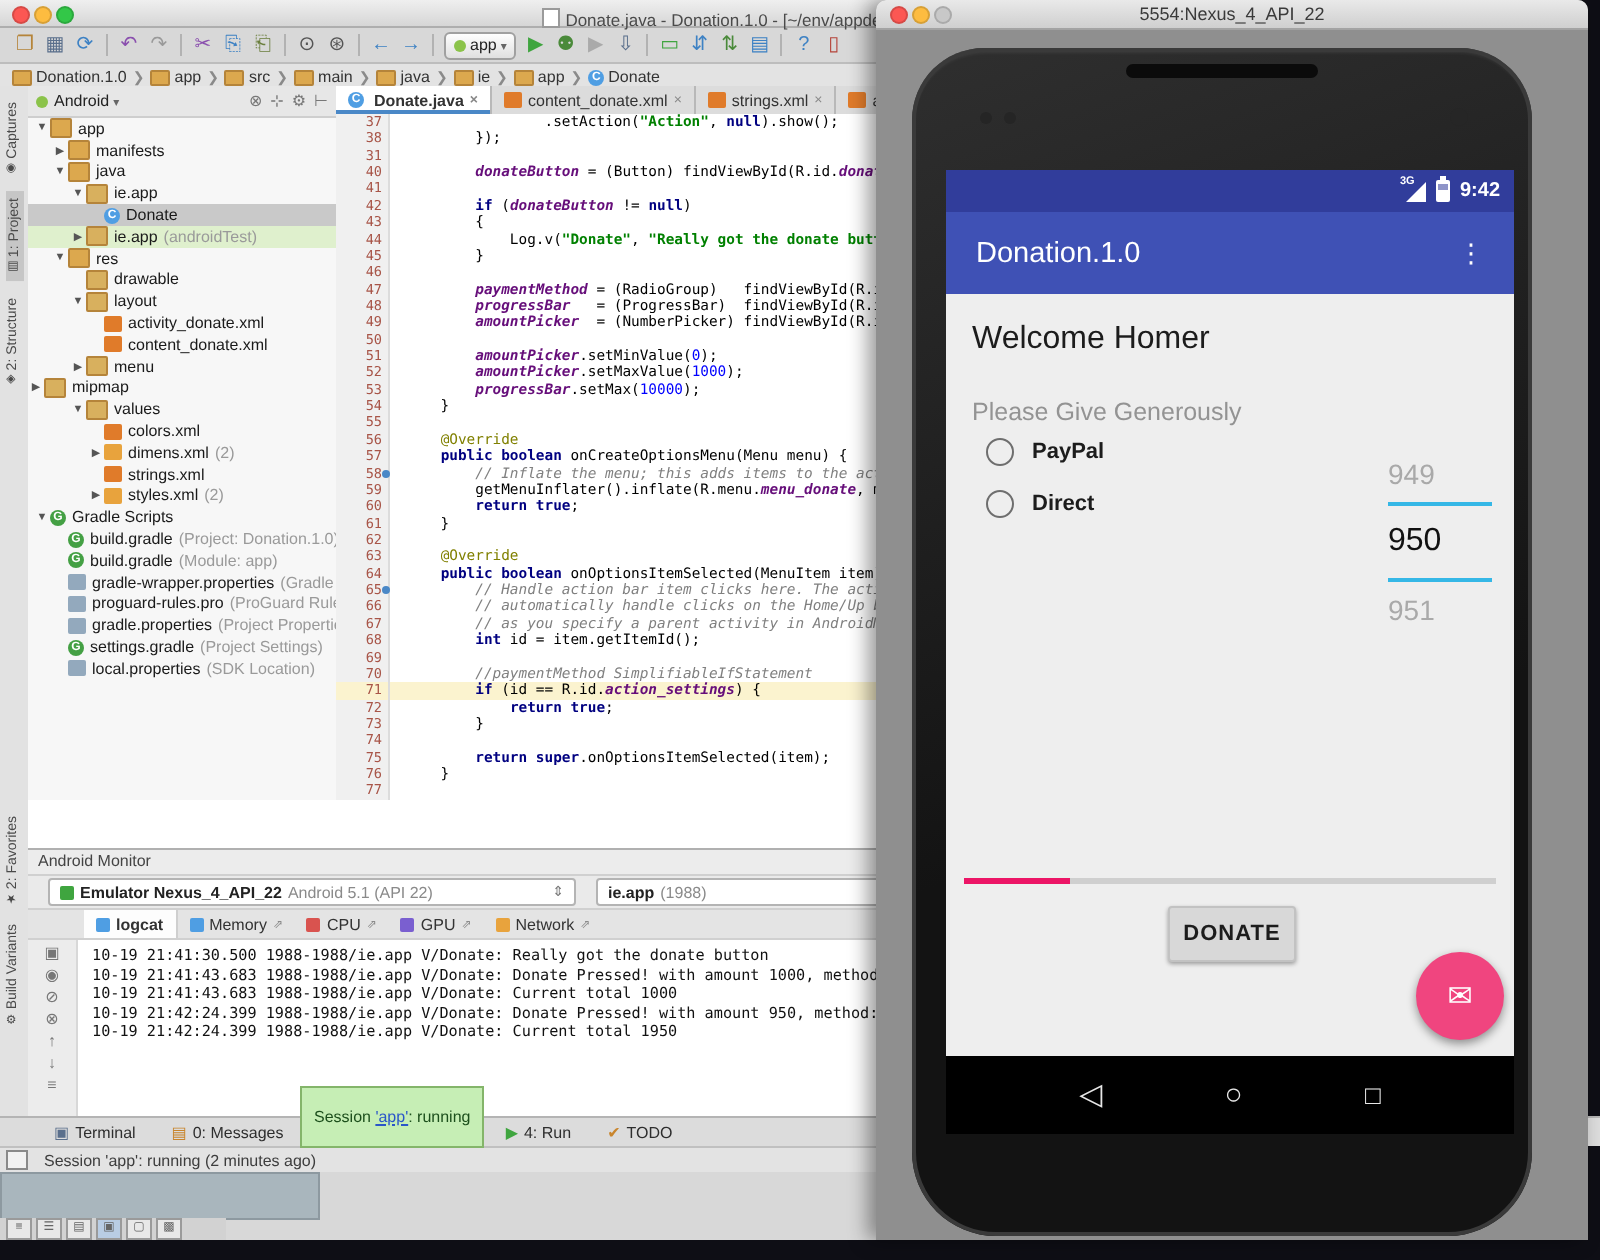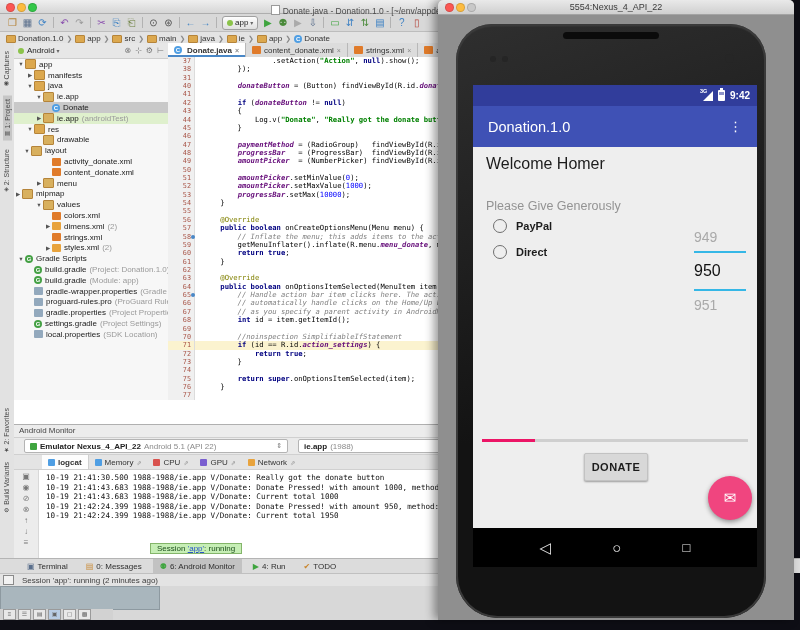--- a/index.html
+++ b/index.html
@@ -74,21 +74,21 @@
   .mtab{padding:0 6px;height:100%;display:flex;align-items:center;gap:3px;white-space:nowrap;}
   .mtab.active{background:#fdfdfd;border-right:1px solid #cfcfcf;font-weight:bold;}
   .msq{width:7px;height:7px;border-radius:1px;display:inline-block;}
   .mup{color:#8a8a8a;font-size:6px;}
   .loglevel{margin-left:auto;display:flex;align-items:center;gap:5px;padding-right:4px;}
   .mon-body{position:relative;height:116px;background:#fff;}
   .mon-side{position:absolute;left:0;top:0;bottom:0;width:24px;background:#ececec;border-right:1px solid #d8d8d8;display:flex;flex-direction:column;align-items:center;padding-top:2px;gap:2px;}
   .msic{font-size:8px;color:#777;line-height:9px;}
   .loglines{margin-left:32px;font-family:"DejaVu Sans Mono",monospace;font-size:7.6px;line-height:9.6px;white-space:pre;color:#111;padding-top:3px;}
   
-  .tooltip{position:absolute;left:150px;top:543px;background:#c6eeb5;border:1px solid #84b56a;font-size:8px;padding:0 6px;color:#1c4f1c;z-index:3;white-space:nowrap;text-align:center;}
+  .tooltip{position:absolute;left:150px;top:543px;background:#c6eeb5;border:1px solid #84b56a;font-size:8px;padding:10px 6px;color:#1c4f1c;z-index:3;white-space:nowrap;text-align:center;}
   .tooltip .lnk{color:#2a55c9;text-decoration:underline;}
   
   .bottombar{position:absolute;left:0;top:558px;width:788px;height:14px;background:#dcdcdc;border-top:1px solid #b4b4b4;display:flex;align-items:center;font-size:8px;color:#2e2e2e;padding-left:20px;gap:4px;}
   .bbi{display:flex;align-items:center;gap:3px;height:100%;padding:0 7px;white-space:nowrap;}
   .bbi.active{background:#c2c2c2;}
   .statusbar{position:absolute;left:0;top:573px;width:788px;height:12px;background:#e3e3e3;border-top:1px solid #c0c0c0;display:flex;align-items:center;font-size:8px;color:#3d3d3d;}
   .statusbar .sbico{width:9px;height:8px;border:1px solid #8a8a8a;margin:0 8px 0 3px;background:#f2f2f2;}
   .miniwin{position:absolute;left:0;top:586px;width:158px;height:22px;background:#a9b6bd;border:1px solid #8d99a0;z-index:0;}
   .miniicons{position:absolute;left:0;top:609px;width:110px;height:11px;background:#d2d2d2;display:flex;align-items:center;gap:2px;padding-left:3px;z-index:1;}
   .mibox{width:11px;height:9px;border:1px solid #9a9a9a;background:#e8e8e8;font-size:6px;color:#666;text-align:center;line-height:8px;}
@@ -106,21 +106,21 @@
   .sig{position:relative;width:11px;height:11px;}
   .sig .tri{position:absolute;right:0;bottom:0;width:0;height:0;border-left:10px solid transparent;border-bottom:10px solid #fff;}
   .sig .g3{position:absolute;left:-2px;top:-2px;font-size:5.5px;font-weight:bold;}
   .batt{width:7px;height:11px;background:#fff;border-radius:1px;position:relative;}
   .batt:before{content:"";position:absolute;top:-2px;left:2px;width:3px;height:2px;background:#fff;}
   .batt:after{content:"";position:absolute;top:2px;left:1px;width:5px;height:3px;background:var(--statusbar,#303F9F);opacity:.55;}
   .stime{font-size:10px;font-weight:bold;}
   .abar{height:41px;background:var(--appbar,#3F51B5);color:#fff;display:flex;align-items:center;padding:0 15px;font-size:14.5px;}
   .ovf{margin-left:auto;font-size:13px;letter-spacing:0;}
   .acontent{position:relative;height:381px;}
-  .welcome{position:absolute;left:13px;top:8px;font-size:16px;color:#1c1c1c;}
+  .welcome{position:absolute;left:13px;top:14px;font-size:16px;color:#1c1c1c;}
   .prompt{position:absolute;left:13px;top:52px;font-size:12.5px;color:#939393;}
   .radio-row{position:absolute;left:20px;display:flex;align-items:center;gap:9px;}
   .rcirc{width:12px;height:12px;border:1.6px solid #6e6e6e;border-radius:50%;background:transparent;flex:none;}
   .rlabel{font-size:11px;color:#1c1c1c;font-weight:bold;}
   .picker{position:absolute;right:11px;top:82px;width:52px;text-align:left;}
   .pnum{font-size:14px;color:#a9a9a9;}
   .pnum.cur{font-size:16px;color:#111;margin:9px 0;}
   .pdiv{height:2px;background:var(--pickdiv,#35B7E6);margin:6px 0;}
   .pbar{position:absolute;left:9px;right:9px;top:292px;height:2.5px;background:#cfcfcf;}
   .pbar .fill{height:100%;background:var(--progress,#EC1566);}
@@ -233,21 +233,21 @@
         <div class="trow" style="padding-left: 12px;">
           <span class="arr">▼</span>
           <span class="ti folder"></span>
           <span>res</span>
         </div>
         <div class="trow" style="padding-left: 21px;">
           <span class="arr"></span>
           <span class="ti pkg"></span>
           <span>drawable</span>
         </div>
-        <div class="trow" style="padding-left: 9px;">
+        <div class="trow" style="padding-left: 21px;">
           <span class="arr">▼</span>
           <span class="ti pkg"></span>
           <span>layout</span>
         </div>
         <div class="trow" style="padding-left: 30px;">
           <span class="arr"></span>
           <span class="ti xml"></span>
           <span>activity_donate.xml</span>
         </div>
         <div class="trow" style="padding-left: 30px;">
@@ -375,21 +375,21 @@
       <div class="crow"><span class="gut">60</span><span class="cd">        <span class="k">return</span> <span class="k">true</span>;</span></div>
       <div class="crow"><span class="gut">61</span><span class="cd">    }</span></div>
       <div class="crow"><span class="gut">62</span><span class="cd"></span></div>
       <div class="crow"><span class="gut">63</span><span class="cd">    <span class="a">@Override</span></span></div>
       <div class="crow"><span class="gut">64</span><span class="cd">    <span class="k">public</span> <span class="k">boolean</span> onOptionsItemSelected(MenuItem item) {</span></div>
       <div class="crow"><span class="gut">65<span class="bp"></span></span><span class="cd"><span class="m">        // Handle action bar item clicks here. The action bar will</span></span></div>
       <div class="crow"><span class="gut">66</span><span class="cd"><span class="m">        // automatically handle clicks on the Home/Up button, so long</span></span></div>
       <div class="crow"><span class="gut">67</span><span class="cd"><span class="m">        // as you specify a parent activity in AndroidManifest.xml.</span></span></div>
       <div class="crow"><span class="gut">68</span><span class="cd">        <span class="k">int</span> id = item.getItemId();</span></div>
       <div class="crow"><span class="gut">69</span><span class="cd"></span></div>
-      <div class="crow"><span class="gut">70</span><span class="cd"><span class="m">        //noinspection SimplifiableIfStatement</span></span></div>
+      <div class="crow"><span class="gut">70</span><span class="cd"><span class="m">        //paymentMethod SimplifiableIfStatement</span></span></div>
       <div class="crow hl"><span class="gut">71</span><span class="cd">        <span class="k">if</span> (id == R.id.<span class="f">action_settings</span>) {</span></div>
       <div class="crow"><span class="gut">72</span><span class="cd">            <span class="k">return</span> <span class="k">true</span>;</span></div>
       <div class="crow"><span class="gut">73</span><span class="cd">        }</span></div>
       <div class="crow"><span class="gut">74</span><span class="cd"></span></div>
       <div class="crow"><span class="gut">75</span><span class="cd">        <span class="k">return</span> <span class="k">super</span>.onOptionsItemSelected(item);</span></div>
       <div class="crow"><span class="gut">76</span><span class="cd">    }</span></div>
       <div class="crow"><span class="gut">77</span><span class="cd"></span></div>
     </div>
 
   <div class="monitor">

